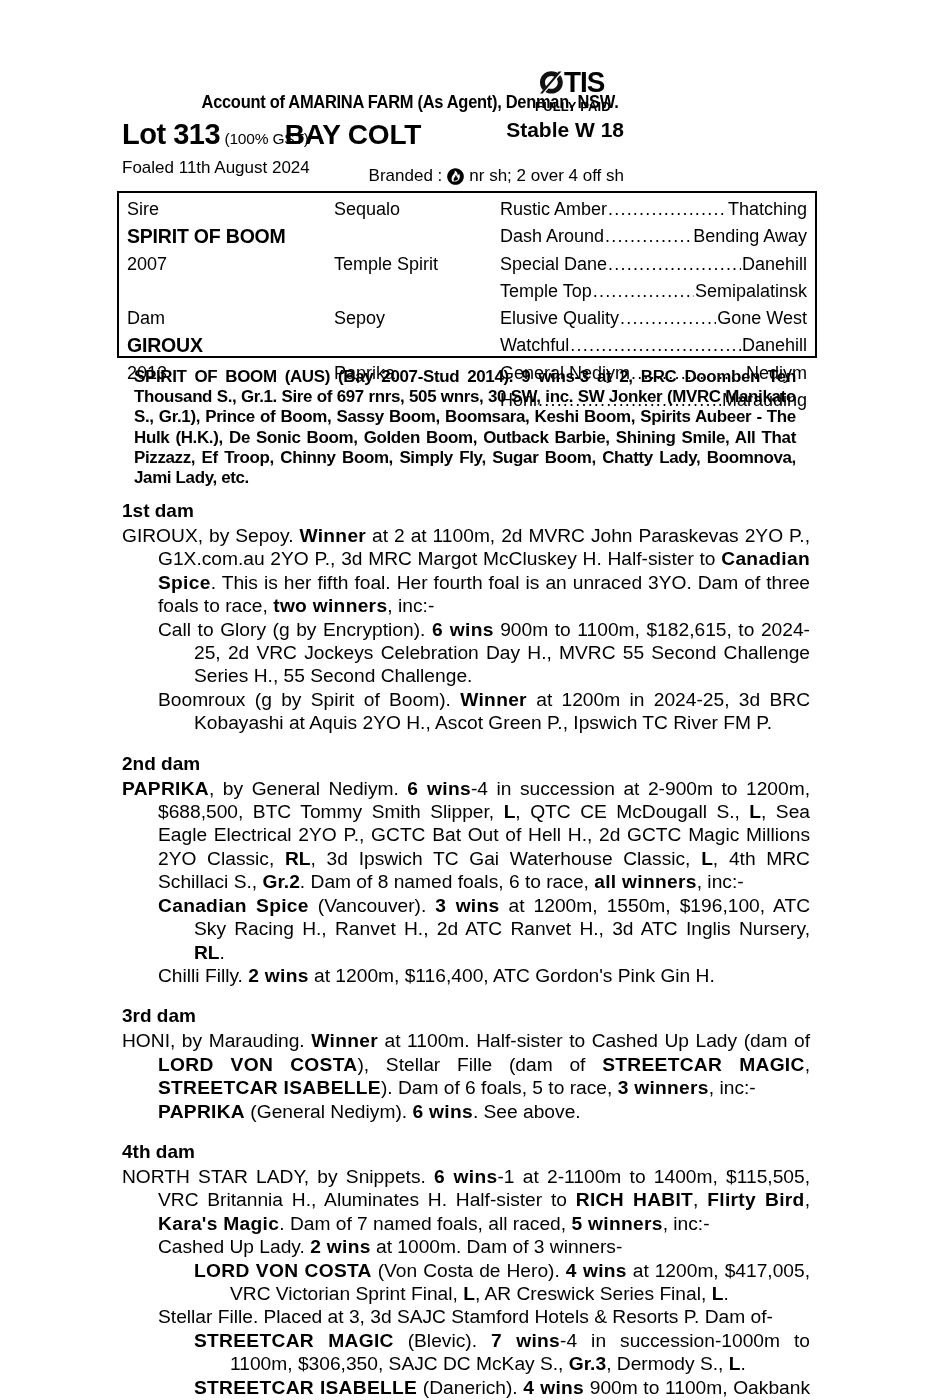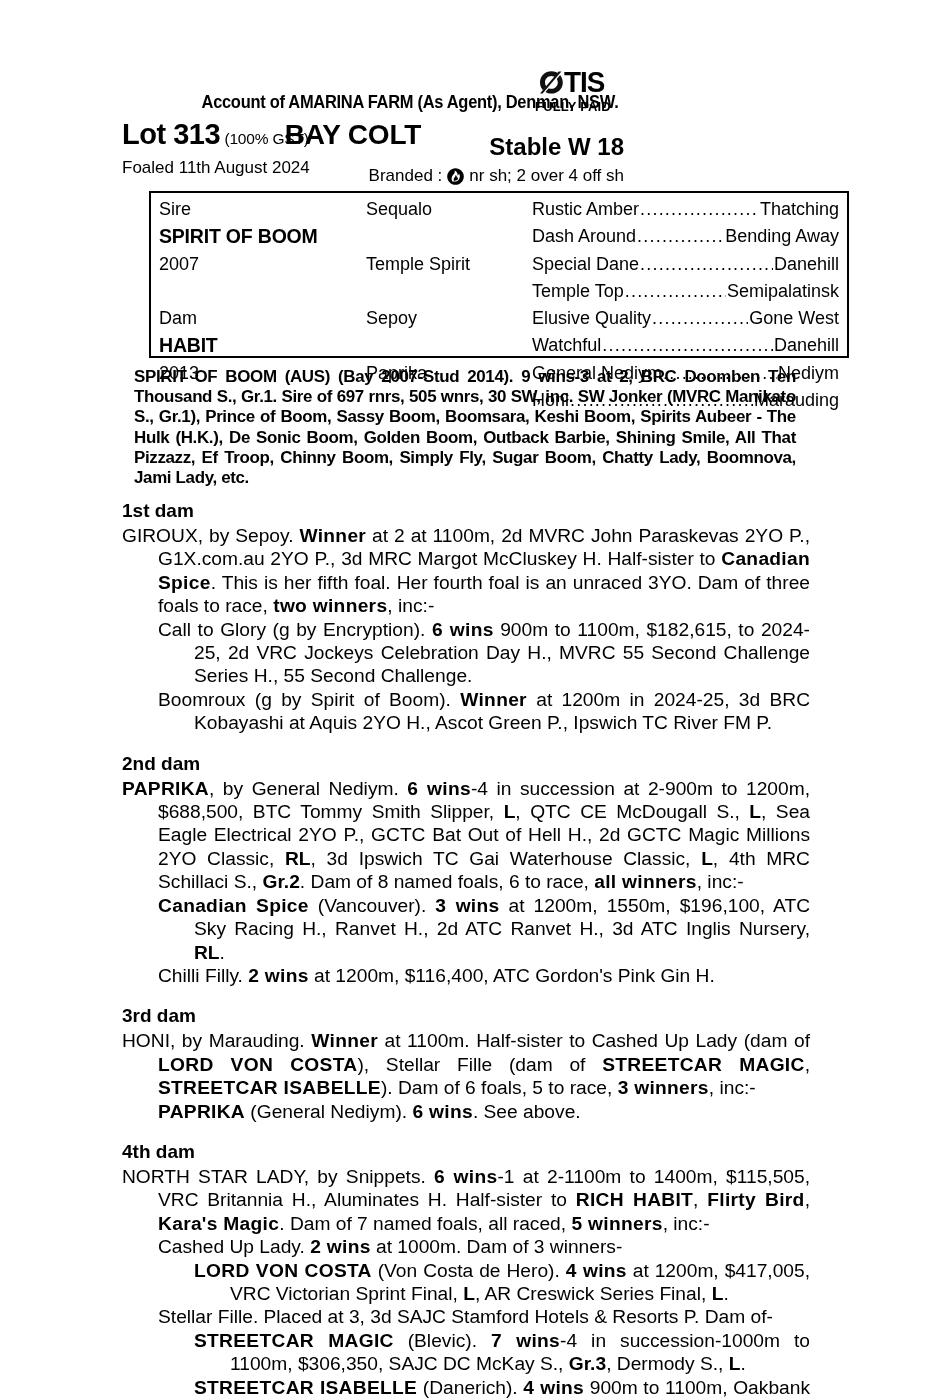--- a/index.html
+++ b/index.html
@@ -100,23 +100,23 @@
     top: 1px;
     text-align: center;
     font-weight: bold;
     font-size: 28px;
     letter-spacing: -0.2px;
     padding-right: 40px;
   }
   .stable {
     position: absolute;
     right: 0;
-    top: 15px;
-    font-weight: bold;
-    font-size: 24px;
+    top: 0;
+    font-weight: bold;
+    font-size: 21px;
     white-space: nowrap;
   }
 
   .foaled-row {
     position: absolute;
     left: 122px;
     right: 118px;
     top: 158px;
     height: 26px;
     font-size: 17px;
@@ -141,21 +141,20 @@
 
   
   .ped-box {
     position: absolute;
     left: 117px;
     top: 191px;
     width: 700px;
     height: 167px;
     border: 2px solid #000;
     box-sizing: border-box;
-    margin-left: 32px;
   }
   .ped-inner {
     position: relative;
     width: 100%;
     height: 100%;
     padding: 3px 6px 0 6px;
     box-sizing: border-box;
   }
   .ped-row {
     position: relative;
@@ -314,21 +313,21 @@
         <div class="ped-row">
           <span class="ped-c1">Dam</span>
           <span class="ped-c2">Sepoy</span>
           <span class="ped-c3">
             <span class="nm">Elusive Quality</span>
             <span class="dots">................................................................................</span>
             <span class="val">Gone West</span>
           </span>
         </div>
         <div class="ped-row">
-          <span class="ped-c1 ped-name-bold">HABIT</span>
+          <span class="ped-c1 ped-name-bold">GIROUX</span>
           <span class="ped-c2"></span>
           <span class="ped-c3">
             <span class="nm">Watchful</span>
             <span class="dots">................................................................................</span>
             <span class="val b">Danehill</span>
           </span>
         </div>
         <div class="ped-row">
           <span class="ped-c1">2013</span>
           <span class="ped-c2">Paprika</span>

